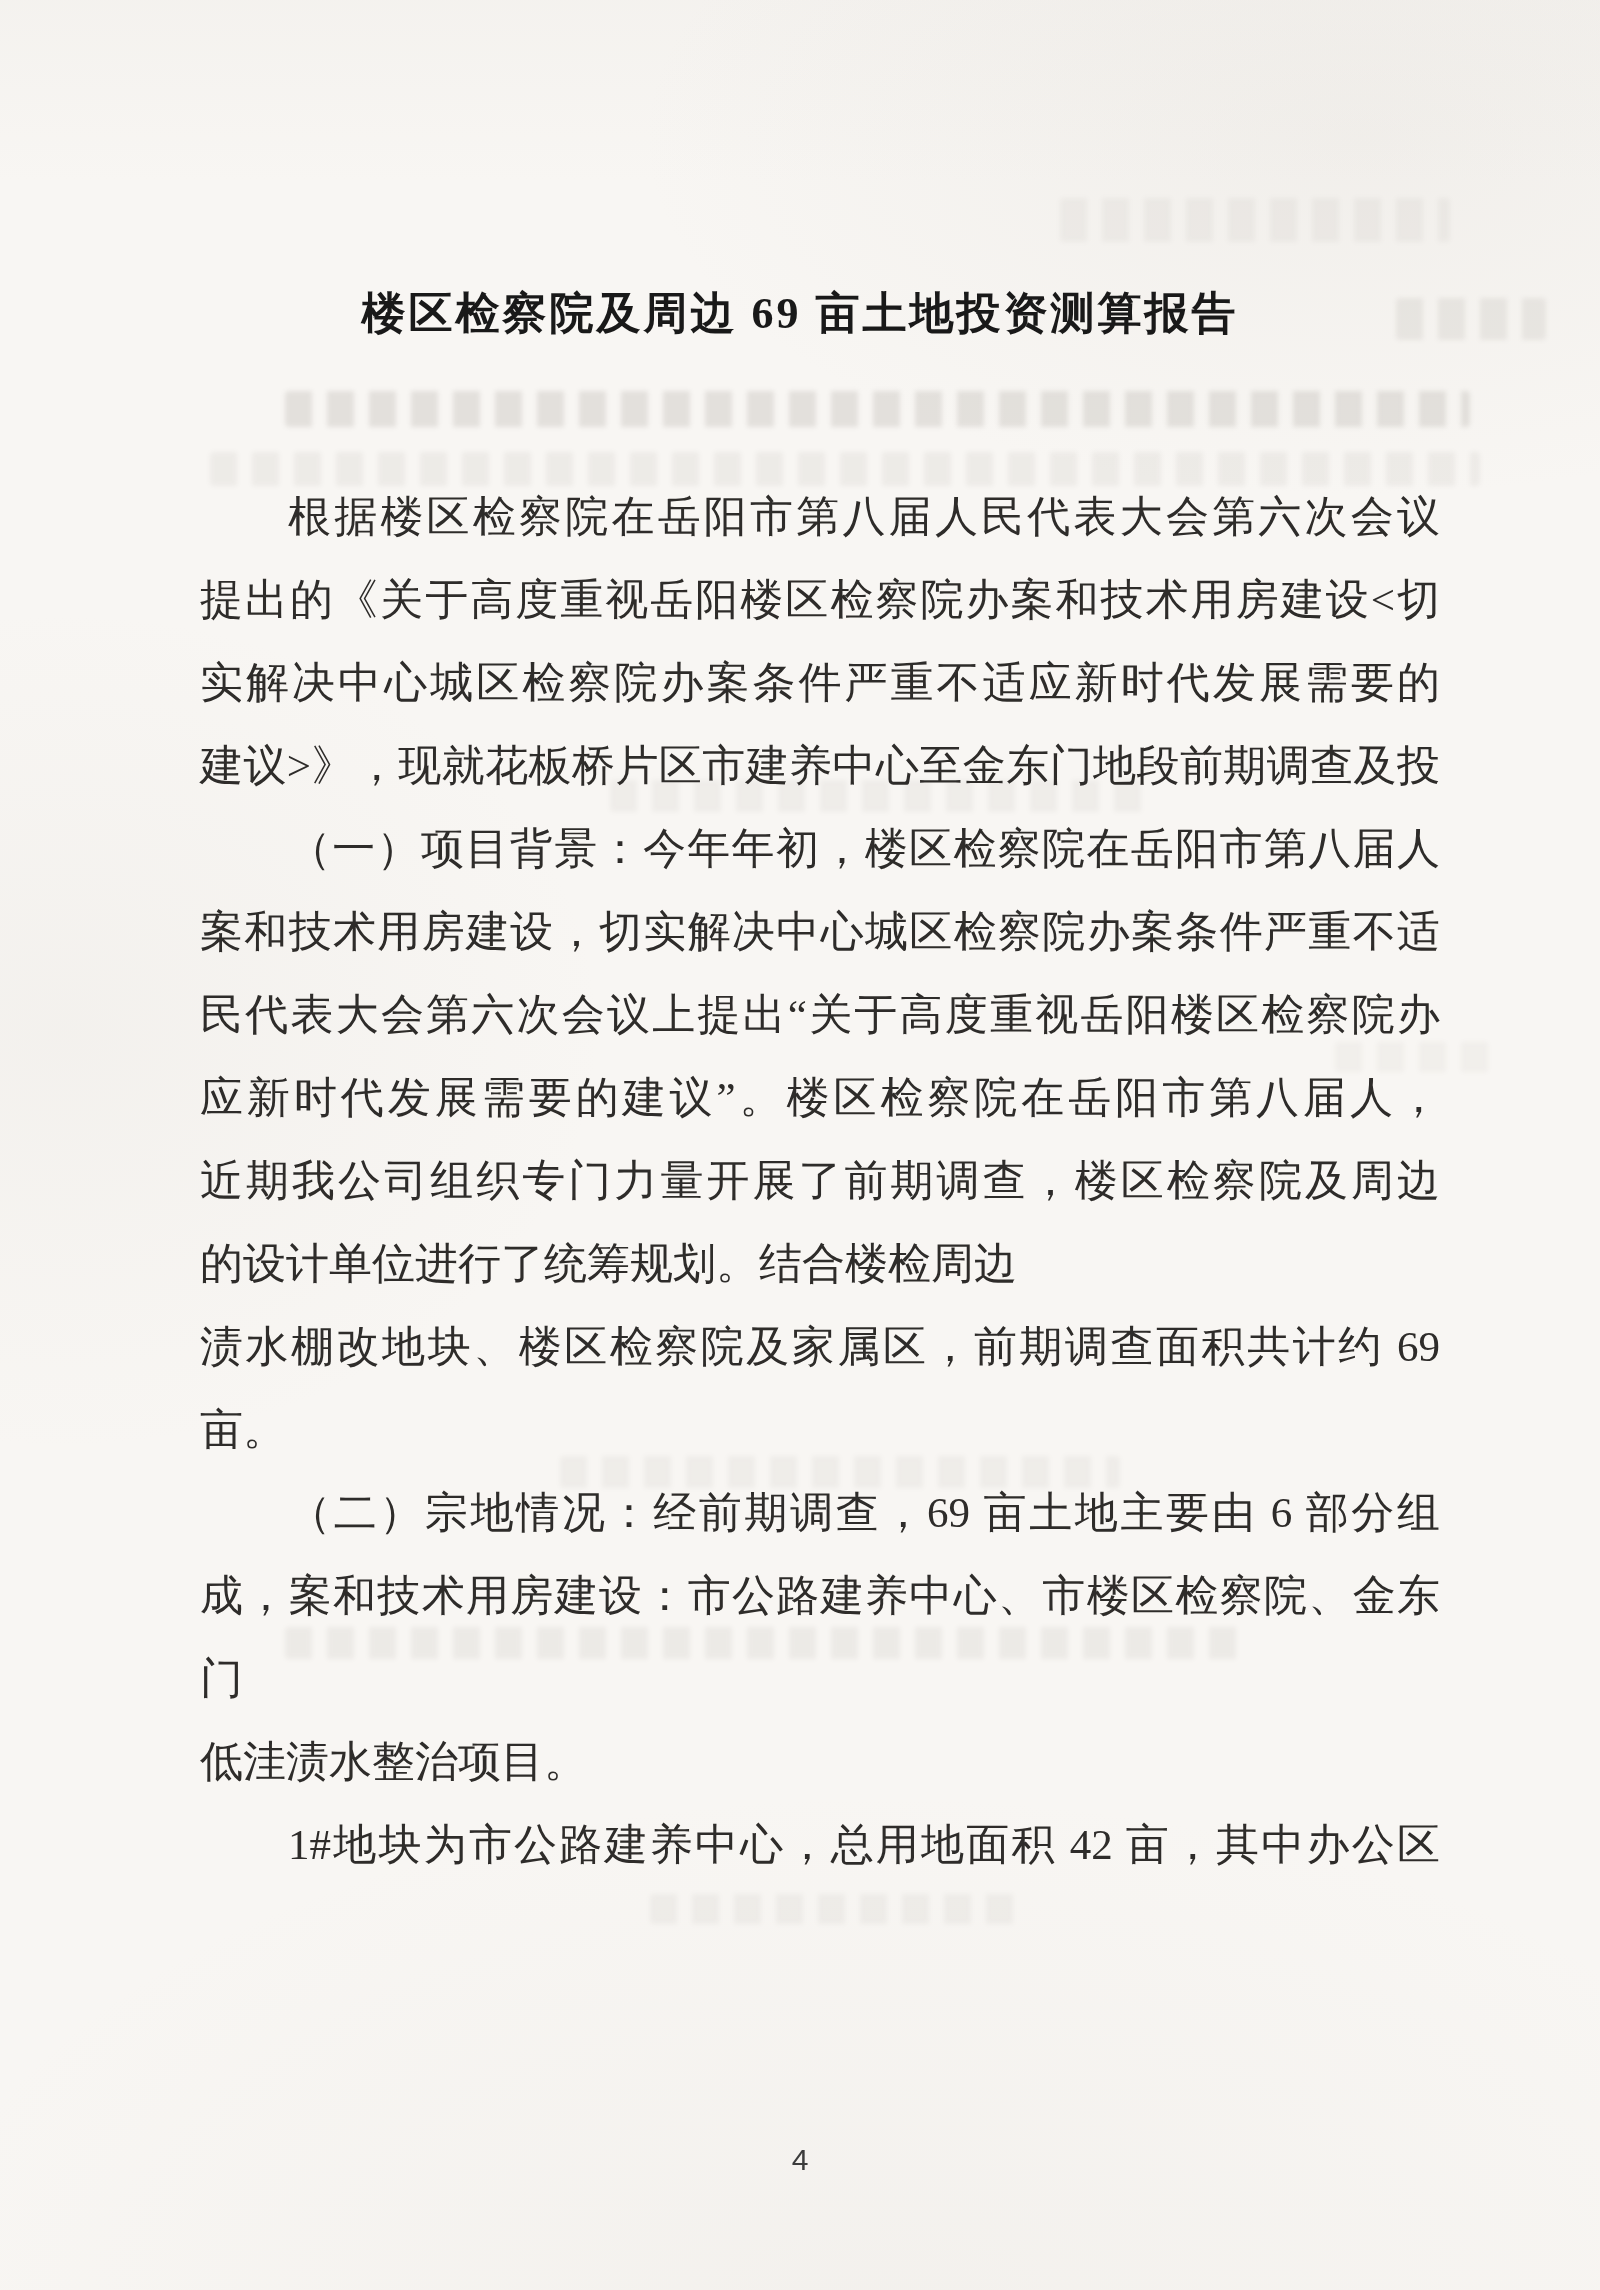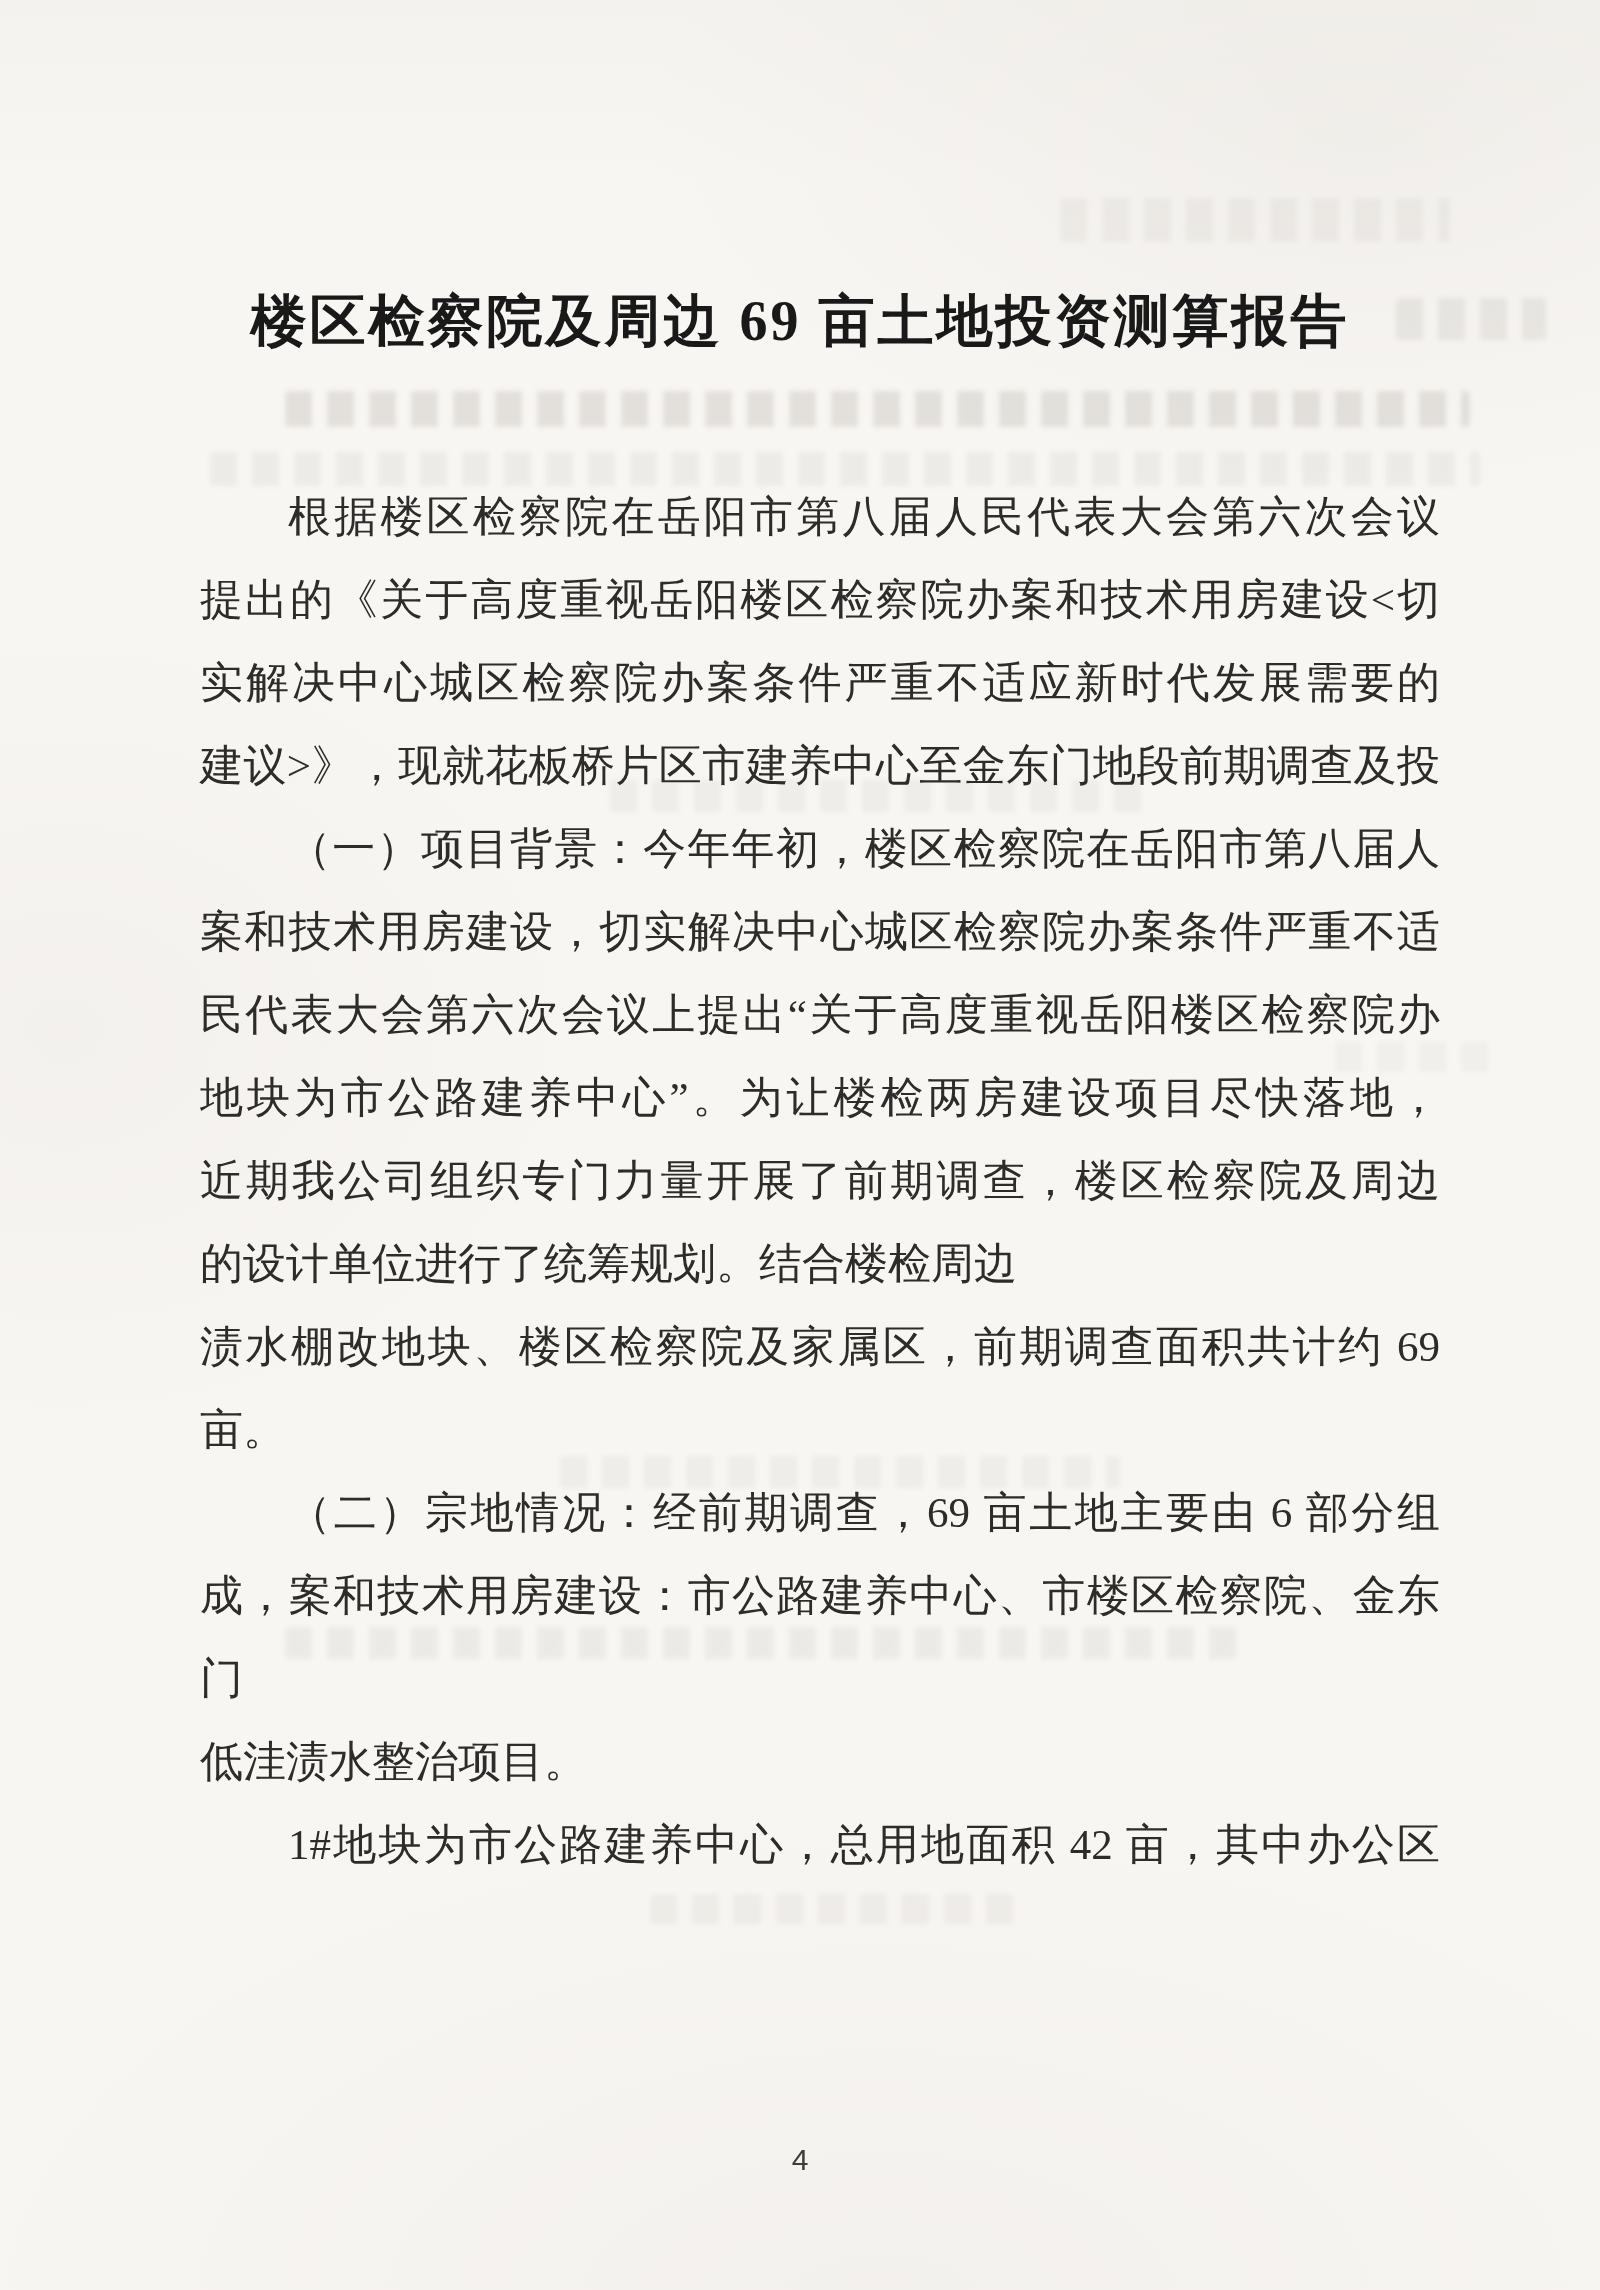--- a/index.html
+++ b/index.html
@@ -39,21 +39,21 @@
   .g7 { left: 285px;  top: 1627px; width: 960px;  height: 32px; opacity: .16; }
   .g8 { left: 650px;  top: 1894px; width: 370px;  height: 30px; opacity: .13; }
   .g9 { left: 1335px; top: 1042px; width: 165px;  height: 30px; opacity: .10; }
 
   .doc-title {
     position: absolute;
     left: 0; right: 0; top: 284px;
     text-align: center;
     font-family: "Liberation Serif", serif;
     font-weight: bold;
-    font-size: 56px;
+    font-size: 44px;
     letter-spacing: 3px;
     color: #191919;
   }
   .text-block {
     position: absolute;
     left: 200px; top: 475px;
     width: 1240px;
     color: #2e2c2a;
   }
   .line {
@@ -98,21 +98,21 @@
 <div class="doc-title">楼区检察院及周边 69 亩土地投资测算报告</div>
 
 <div class="text-block">
     <div class="line indent justify">根据楼区检察院在岳阳市第八届人民代表大会第六次会议</div>
     <div class="line justify">提出的《关于高度重视岳阳楼区检察院办案和技术用房建设&lt;切</div>
     <div class="line justify">实解决中心城区检察院办案条件严重不适应新时代发展需要的</div>
     <div class="line justify">建议&gt;》，现就花板桥片区市建养中心至金东门地段前期调查及投</div>
     <div class="line indent justify">（一）项目背景：今年年初，楼区检察院在岳阳市第八届人</div>
     <div class="line justify">案和技术用房建设，切实解决中心城区检察院办案条件严重不适</div>
     <div class="line justify">民代表大会第六次会议上提出“关于高度重视岳阳楼区检察院办</div>
-    <div class="line justify">地块为市公路建养中心”。为让楼检两房建设项目尽快落地，</div>
+    <div class="line justify">应新时代发展需要的建议”。楼区检察院在岳阳市第八届人，</div>
     <div class="line justify">近期我公司组织专门力量开展了前期调查，楼区检察院及周边</div>
     <div class="line">的设计单位进行了统筹规划。结合楼检周边</div>
     <div class="line justify">渍水棚改地块、楼区检察院及家属区，前期调查面积共计约 69</div>
     <div class="line">亩。</div>
     <div class="line indent justify">（二）宗地情况：经前期调查，69 亩土地主要由 6 部分组</div>
     <div class="line justify">成，案和技术用房建设：市公路建养中心、市楼区检察院、金东门</div>
     <div class="line">低洼渍水整治项目。</div>
     <div class="line indent justify">1#地块为市公路建养中心，总用地面积 42 亩，其中办公区</div>
   </div>
 

